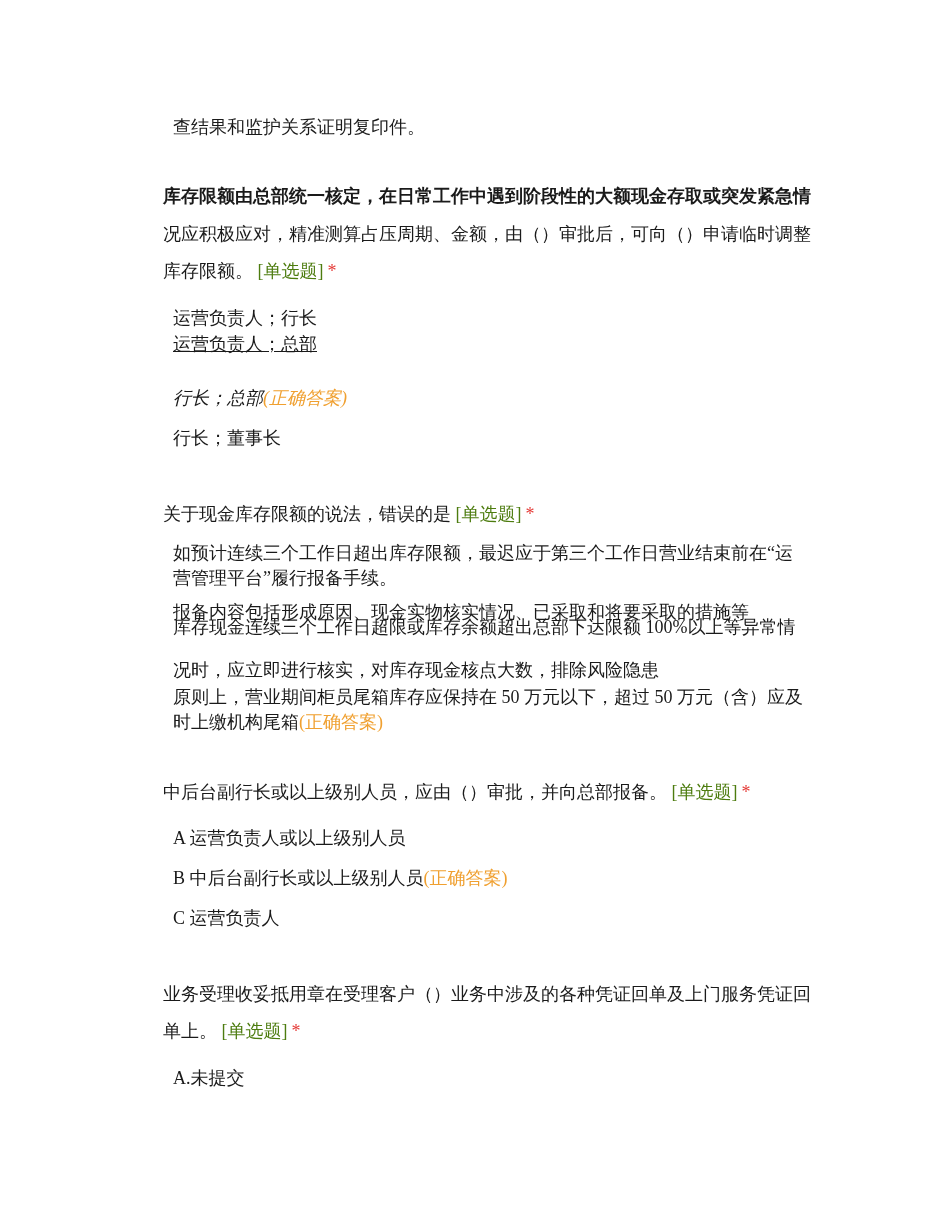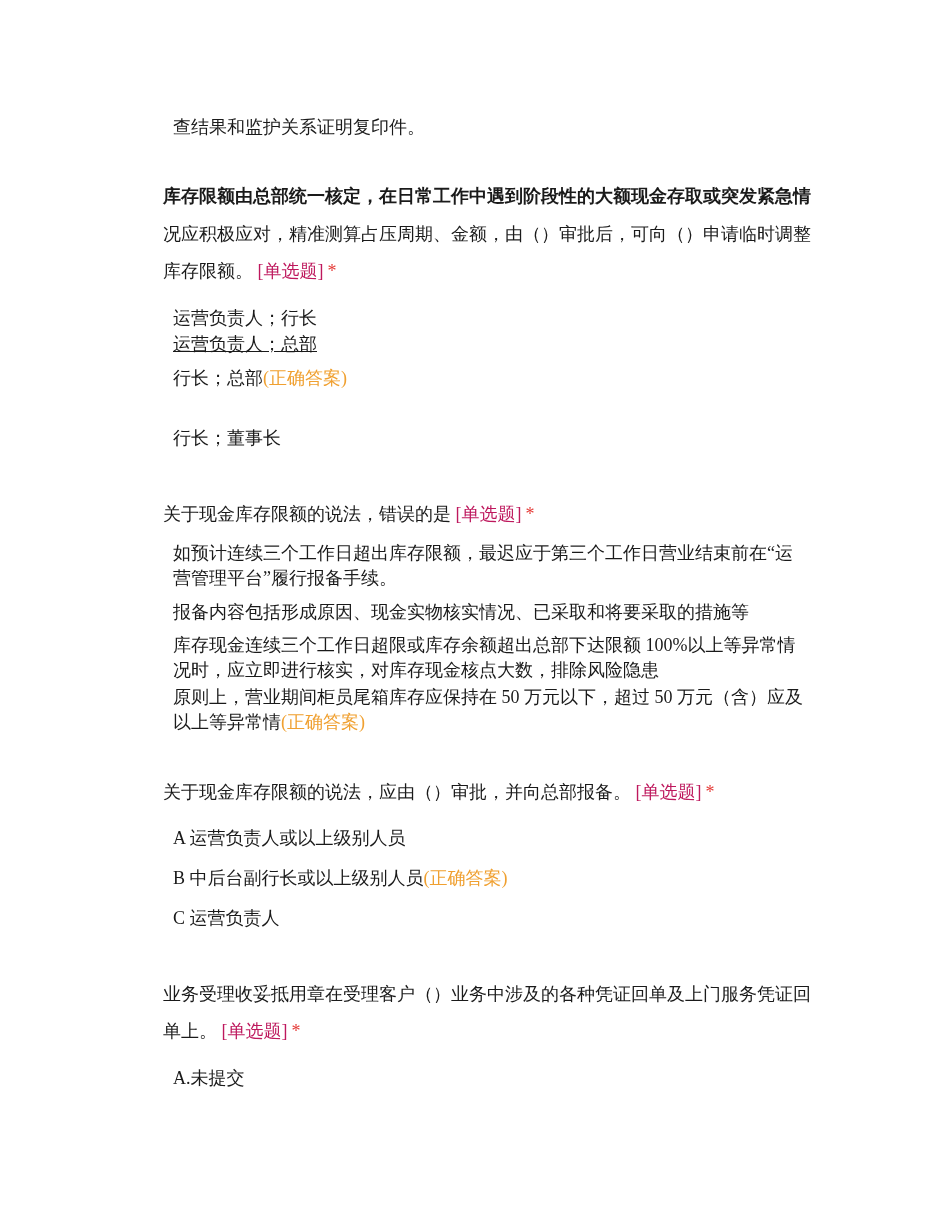--- a/index.html
+++ b/index.html
@@ -2,65 +2,65 @@
 <html><head>
   <meta charset="utf-8">
   <style>
     html, body { margin: 0; padding: 0; background: #ffffff; }
     body { width: 950px; height: 1230px; position: relative; overflow: hidden;
            font-family: "Liberation Serif", "DejaVu Serif", serif; color: #1a1a1a; }
     .page { position: absolute; left: 0; top: 0; width: 950px; height: 968px; margin-left: 24px; }
     .line { position: absolute; font-size: 18px; white-space: nowrap; line-height: 24px; }
     .q { left: 139px; }
     .opt { left: 149px; }
-    .tag { color: #be185d; }
+    .tag { color: #4d7c0f; }
     .star { color: #e53935; margin-left: 4px; }
     .correct { color: #f0a030; }
   </style>
 </head>
 <body>
 
 <div class="page">
 
   <div class="line opt" style="top:115px;">查结果和监护关系证明复印件。</div>
 
   <div>
     <div class="line q" style="top:184px;font-weight:bold;">库存限额由总部统一核定，在日常工作中遇到阶段性的大额现金存取或突发紧急情</div>
     <div class="line q" style="top:222px;">况应积极应对，精准测算占压周期、金额，由（）审批后，可向（）申请临时调整</div>
     <div class="line q" style="top:259px;">
       <span>库存限额。</span>
       <span class="tag">[单选题]</span><span class="star">*</span>
     </div>
     <div class="line opt" style="top:306px;">运营负责人；行长</div>
     <div class="line opt" style="top:332px;text-decoration:underline;">运营负责人；总部</div>
-    <div class="line opt" style="top:366px;">
+    <div class="line opt" style="top:386px;font-style:italic;">
       <span>行长；总部</span><span class="correct">(正确答案)</span>
     </div>
     <div class="line opt" style="top:426px;">行长；董事长</div>
   </div>
 
   <div>
     <div class="line q" style="top:502px;">
       <span>关于现金库存限额的说法，错误的是</span>
       <span class="tag">[单选题]</span><span class="star">*</span>
     </div>
     <div class="line opt" style="top:541px;">如预计连续三个工作日超出库存限额，最迟应于第三个工作日营业结束前在“运</div>
     <div class="line opt" style="top:566px;">营管理平台”履行报备手续。</div>
     <div class="line opt" style="top:600px;text-align:right;">报备内容包括形成原因、现金实物核实情况、已采取和将要采取的措施等</div>
-    <div class="line opt" style="top:633px;">库存现金连续三个工作日超限或库存余额超出总部下达限额 100%以上等异常情</div>
+    <div class="line opt" style="top:615px;">库存现金连续三个工作日超限或库存余额超出总部下达限额 100%以上等异常情</div>
     <div class="line opt" style="top:658px;">况时，应立即进行核实，对库存现金核点大数，排除风险隐患</div>
     <div class="line opt" style="top:685px;">原则上，营业期间柜员尾箱库存应保持在 50 万元以下，超过 50 万元（含）应及</div>
     <div class="line opt" style="top:710px;">
-      <span>以上等异常情</span><span class="correct">(正确答案)</span>
+      <span>时上缴机构尾箱</span><span class="correct">(正确答案)</span>
     </div>
   </div>
 
   <div>
     <div class="line q" style="top:780px;">
-      <span>关于现金库存限额的说法，应由（）审批，并向总部报备。</span>
+      <span>中后台副行长或以上级别人员，应由（）审批，并向总部报备。</span>
       <span class="tag">[单选题]</span><span class="star">*</span>
     </div>
     <div class="line opt" style="top:826px;text-align:right;">A 运营负责人或以上级别人员</div>
     <div class="line opt" style="top:866px;">
       <span>B 中后台副行长或以上级别人员</span><span class="correct">(正确答案)</span>
     </div>
     <div class="line opt" style="top:906px;">C 运营负责人</div>
   </div>
 
   <div>

